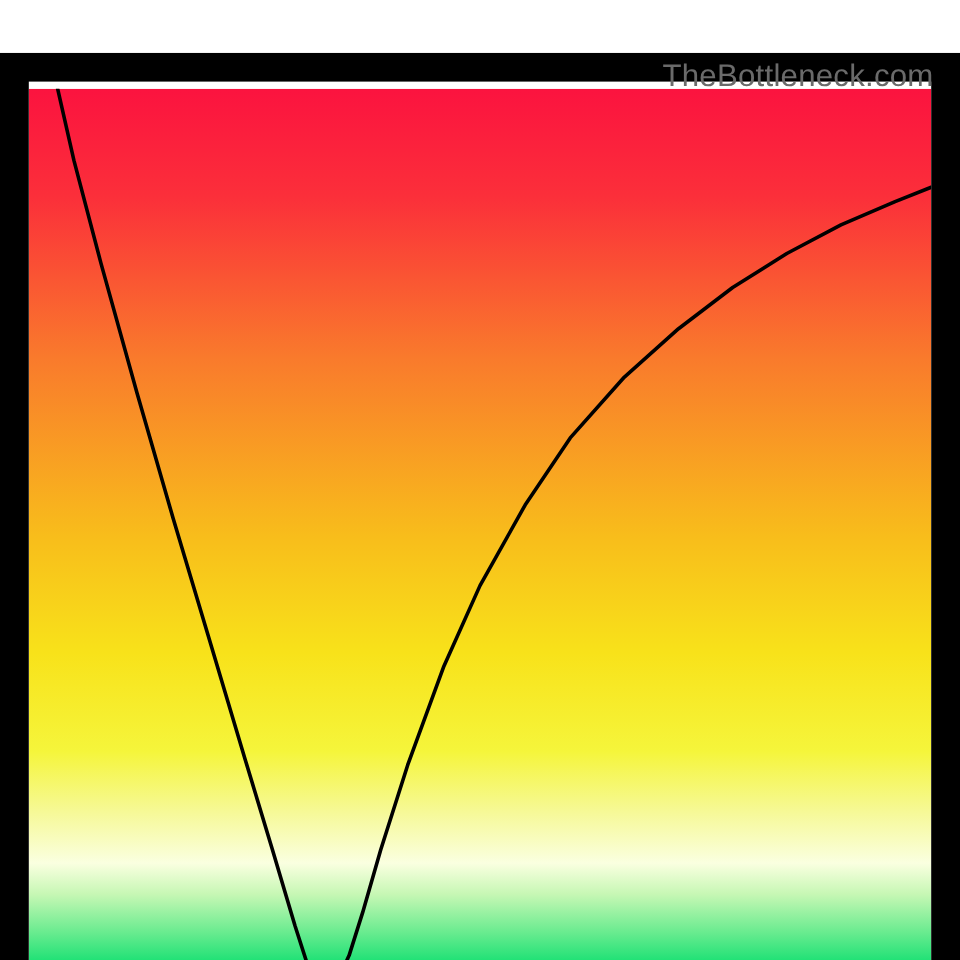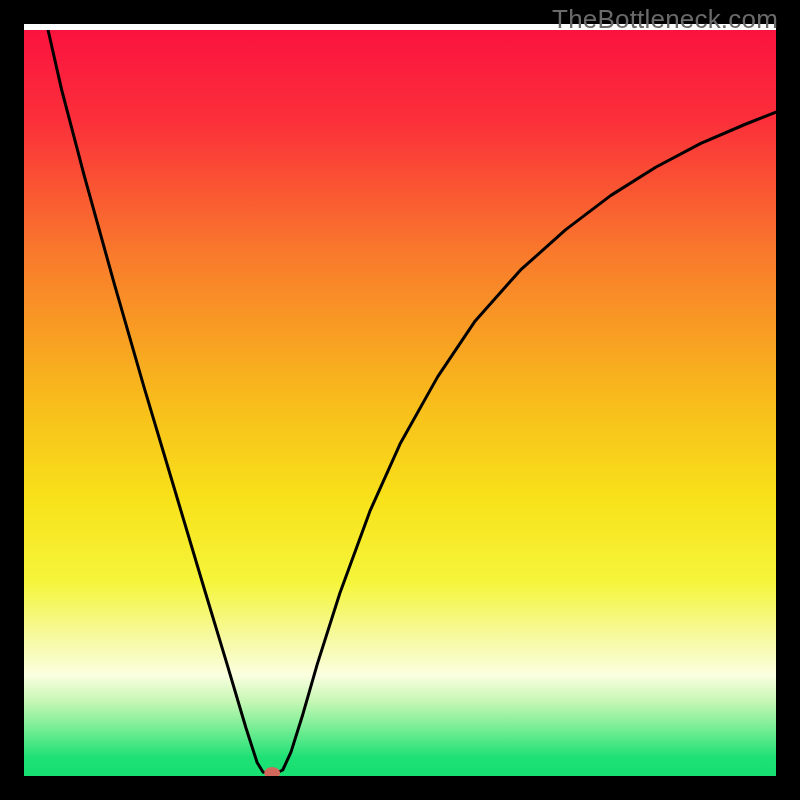--- a/index.html
+++ b/index.html
@@ -8,20 +8,21 @@
     background: #ffffff;
     width: 800px;
     height: 800px;
     overflow: hidden;
     font-family: Arial, Helvetica, sans-serif;
   }
   .chart-container {
     position: relative;
     width: 800px;
     height: 609px;
+    margin-top: 44px;
   }
   .watermark {
     position: absolute;
     top: 4px;
     right: 22px;
     font-size: 26px;
     color: #6a6a6a;
     font-weight: 400;
     letter-spacing: 0.2px;
     z-index: 10;

